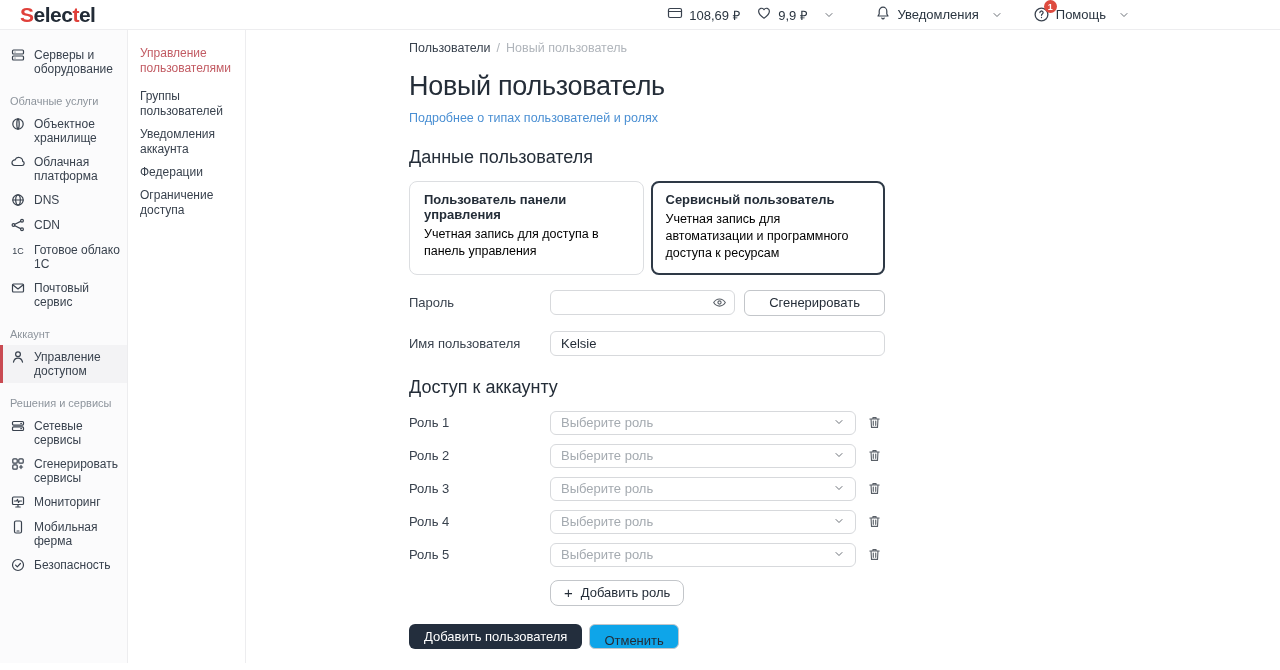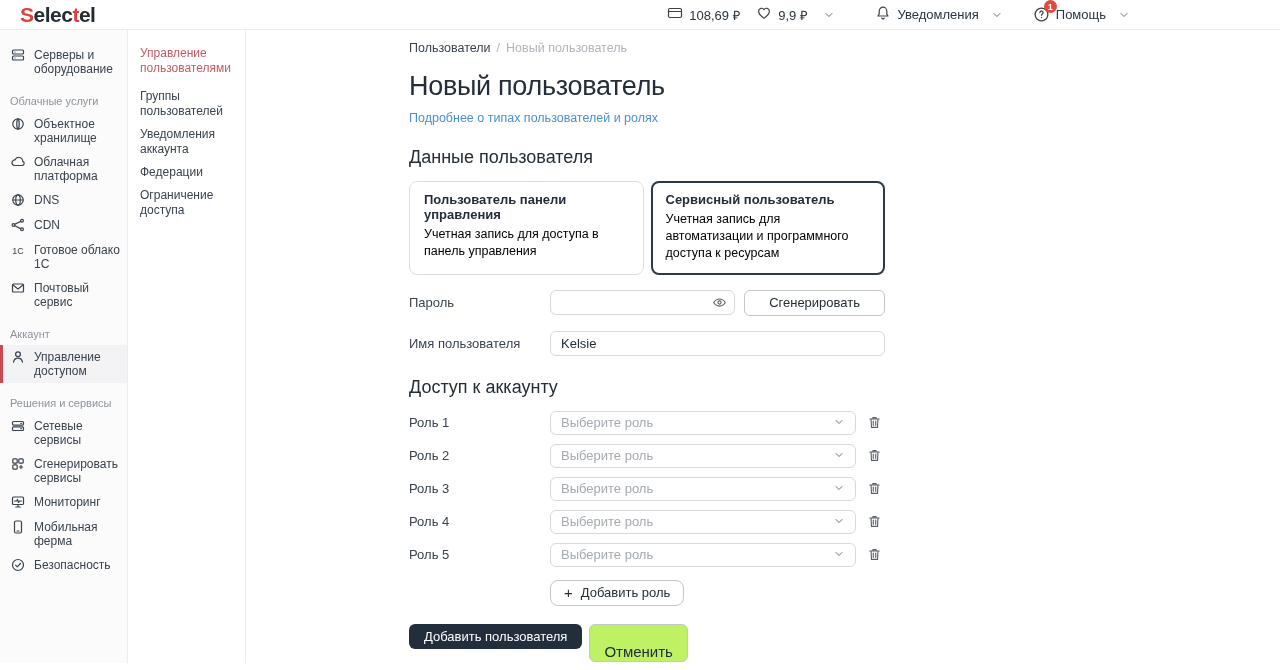--- a/index.html
+++ b/index.html
@@ -75,22 +75,22 @@
   .trash-btn { margin-left:11px; cursor:pointer; display:flex; }
 
   .add-role-btn { margin-left:141px; margin-top:13px; height:26px; padding:0 13px; border:1px solid #c3c6ca;
     border-radius:8px; background:#fff; font-size:13px; color:#242d38; display:inline-flex; align-items:center;
     gap:8px; cursor:pointer; font-family:inherit; }
   .plus { font-size:15px; line-height:1; color:#242d38; }
 
   .actions { display:flex; gap:7px; margin-top:18px; }
   .btn-primary { height:25px; padding:0 15px; background:#232E3D; color:#fff; border:none; border-radius:6px;
     font-size:13px; cursor:pointer; font-family:inherit; }
-  .btn-secondary { height:25px; padding:18px 14px; background:#bef264; color:#242d38; border:1px solid #c3c6ca;
-    border-radius:6px; font-size:15px; cursor:pointer; font-family:inherit; }
+  .btn-secondary { height:25px; padding:8px 14px; background:#0ea5e9; color:#242d38; border:1px solid #c3c6ca;
+    border-radius:6px; font-size:13px; cursor:pointer; font-family:inherit; }
 
   svg.ic { stroke:#39424e; fill:none; stroke-width:1.2; stroke-linecap:round; stroke-linejoin:round; }
   svg.ic-gray { stroke:#5a6068; fill:none; stroke-width:1.2; stroke-linecap:round; stroke-linejoin:round; }
 </style>
 </head>
 <body>
 
 <div class="topbar">
   <div class="logo"><span class="red">S</span><span class="navy">elec</span><span class="red">t</span><span class="navy">el</span></div>
 

